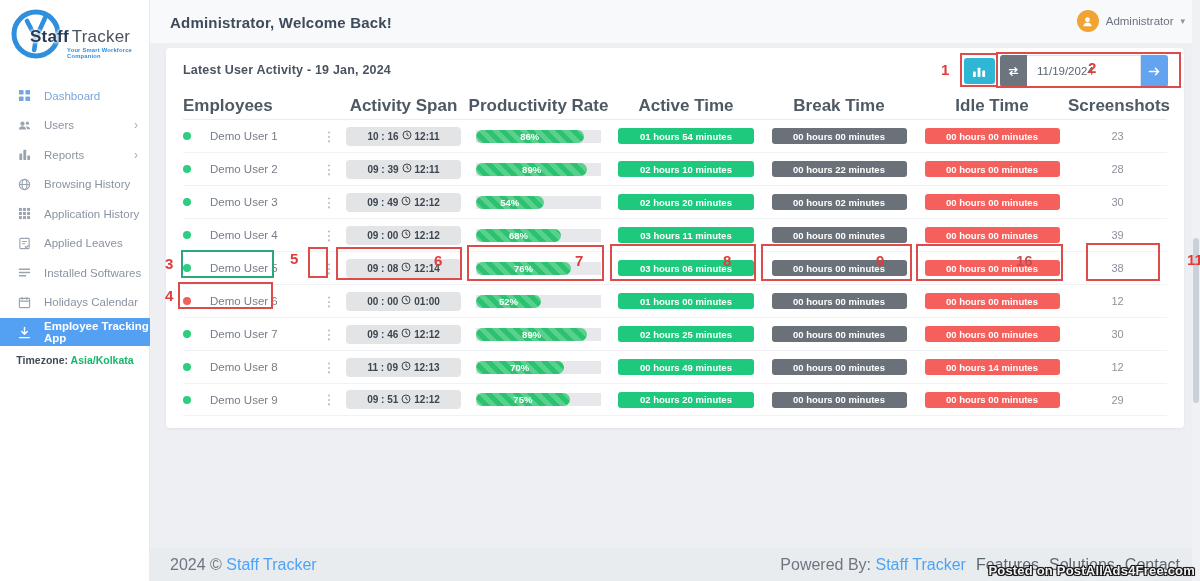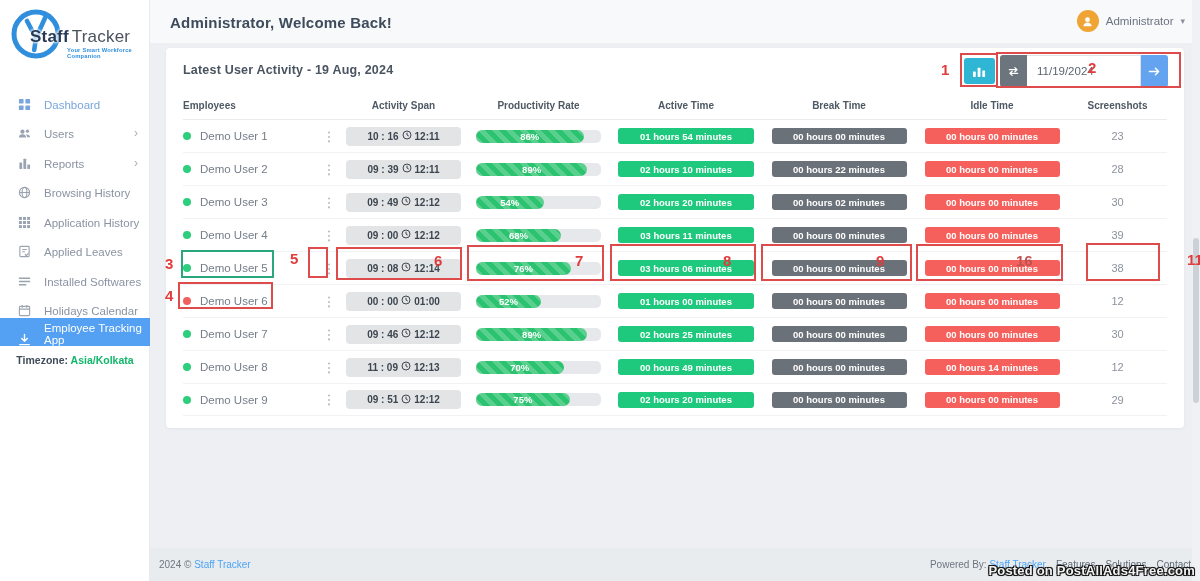--- a/index.html
+++ b/index.html
@@ -8,25 +8,25 @@
 
   
   .sidebar { position:absolute; left:0; top:0; width:150px; height:581px; background:#fff; border-right:1px solid #e7eaee; z-index:5; }
   .logo { position:relative; height:76px; cursor:pointer; }
   .logo-ring { position:absolute; left:8px; top:5px; }
   .logo-text { position:absolute; left:30px; top:27px; font-size:17px; letter-spacing:.2px; white-space:nowrap; }
   .lt-staff { font-weight:bold; color:#263a55; text-shadow:0 0 3px #fff,0 0 3px #fff,0 0 3px #fff; }
   .lt-tracker { color:#4b545e; margin-left:3px; }
   .logo-tagline { position:absolute; left:67px; top:47px; font-size:5.8px; font-weight:bold; color:#2f8fdd; letter-spacing:.2px; }
   nav { position:absolute; top:81px; left:0; width:150px; }
-  .nav-item { position:relative; display:flex; align-items:flex-end; height:29.5px; padding-left:18px; color:#8a93a2; font-size:11.5px; cursor:pointer; }
+  .nav-item { position:relative; display:flex; align-items:center; height:29.5px; padding-left:18px; color:#8a93a2; font-size:11.5px; cursor:pointer; }
   .nav-icon { width:13px; height:13px; display:inline-flex; align-items:center; justify-content:center; margin-right:13px; color:#9aa3b0; flex:0 0 13px; }
   .nav-item.active, .nav-item.active .nav-icon { color:var(--sidebar-active,#7aa5dc); }
   .nav-chevron { position:absolute; right:12px; font-size:12px; color:#aab1bb; }
-  .nav-item.highlight { background:var(--highlight,#54a0f3); color:#fff; height:28px; margin:1px 0; }
+  .nav-item.highlight { background:var(--highlight,#54a0f3); color:#fff; height:28px; margin:1px 0;font-weight:bold; }
   .nav-item.highlight .nav-icon { color:#fff; }
   .timezone { position:absolute; top:354px; left:0; width:150px; text-align:center; font-size:10.5px; font-weight:bold; color:#3f4b59; }
   .tz-green { color:var(--timezone-green,#12b76a); }
 
   
   .topbar { position:absolute; left:150px; right:0; top:0; height:43px; background:#f8f9fa; }
   .welcome { position:absolute; left:20px; top:14px; font-size:15px; font-weight:bold; color:#3e4b5b; letter-spacing:.2px; }
   .userbox { position:absolute; right:15px; top:10px; display:flex; align-items:center; gap:7px; cursor:pointer; }
   .avatar { width:22px; height:22px; border-radius:50%; background:#efa433; display:inline-flex; align-items:center; justify-content:center; }
   .user-name { font-size:11.5px; color:#6b7480; }
@@ -39,46 +39,46 @@
   .btn { border:none; display:inline-flex; align-items:center; justify-content:center; cursor:pointer; }
   .btn-chart { width:31px; height:26px; border-radius:3px; background:var(--teal,#2fb6d4); }
   .date-group { display:flex; align-items:flex-end; }
   .btn-sync { width:27px; height:32px; border-radius:3px 0 0 3px; background:var(--btn-dark,#6c757d); }
   .date-input { width:114px; height:32px; border:1px solid #dfe3e8; border-left:none; padding:0 10px; font-size:11.5px; color:#5a6470; font-family:"Liberation Sans",sans-serif; outline:none; }
   .btn-go { width:27px; height:32px; border-radius:0 3px 3px 0; background:var(--btn-blue,#64a3ef); }
 
   
   .table { position:absolute; left:17px; top:44px; width:984px; }
   .grid-row { display:grid; grid-template-columns:135px 22px 127px 143px 152px 154px 152px 99px; align-items:center; }
-  .thead { height:27px; font-size:10px; font-weight:bold; color:#4e5964; }
+  .thead { height:27px; font-size:17px; font-weight:bold; color:#4e5964; }
   .thead .c { text-align:center; }
   .thead .c.first { text-align:left; }
   .trow { height:33px; border-top:1px solid #f1f2f5; }
   .trow:first-child { border-top:1px solid #e9ebee; }
   .trow:last-child { border-bottom:1px solid #f1f2f5; }
-  .emp { display:flex; align-items:center; gap:9px; }
+  .emp { display:flex; align-items:center; gap:19px; }
   .dot { width:8px; height:8px; border-radius:50%; flex:0 0 8px; }
   .dot.online { background:var(--green-dot,#2dce7d); }
   .dot.offline { background:var(--red-dot,#f0605c); }
   .emp-name { font-size:11.5px; color:#757d88; }
   .kebab { text-align:center; color:#9aa1ab; font-size:13px; cursor:pointer; line-height:1; }
   .cell-center { display:flex; justify-content:center; }
   .span-pill { display:inline-flex; align-items:center; justify-content:center; gap:3px; width:115px; height:19px; background:var(--pill,#e2e4e6); border-radius:4px; font-size:10px; font-weight:bold; color:#3d4650; }
-  .pbar { position:relative; width:125px; height:13px; background:#e6e8eb; border-radius:5px; }
+  .pbar { position:relative; width:125px; height:13px; background:#e6e8eb; border-radius:0; }
   .pfill { position:absolute; left:0; top:0; bottom:0; border-radius:7px; background:var(--bar-green,#2bc36f);
            background-image:repeating-linear-gradient(45deg, rgba(255,255,255,.22) 0 5px, transparent 5px 10px); }
   .plabel { position:absolute; top:0; bottom:0; left:0; right:0; display:flex; align-items:center; justify-content:center; font-size:9.5px; font-weight:bold; color:#fff; }
   .badge { display:inline-flex; align-items:center; justify-content:center; height:16px; border-radius:3px; font-size:9.5px; font-weight:bold; color:#fff; }
   .badge.active-b { width:136px; background:var(--green,#1ec97d); }
   .badge.break-b { width:135px; background:var(--gray-badge,#6a7178); }
   .badge.idle-b { width:135px; background:var(--red-badge,#f6605c); }
   .shots { text-align:center; font-size:11px; color:#8c939d; }
 
   
-  footer { position:absolute; left:150px; right:0; bottom:0; height:33px; background:#e9ecef; display:flex; align-items:center; justify-content:space-between; padding:0 9px; font-size:10px; color:#6d7680; }
+  footer { position:absolute; left:150px; right:0; bottom:0; height:33px; background:#e9ecef; display:flex; align-items:center; justify-content:space-between; padding:0 20px; font-size:16px; color:#6d7680; }
   .flink { color:#4da3f5; cursor:pointer; }
   .fright { display:flex; gap:10px; align-items:center; }
   .fnav { color:#5f6873; cursor:pointer; }
 
   
   .ann-box { position:absolute; border:2px solid var(--annotation,#dd4b4b); z-index:20; pointer-events:none; }
   .ann-box.green { border-color:var(--annotation-green,#2aa87c); }
   .ann-label { position:absolute; z-index:21; font-size:15px; font-weight:bold; color:#e03c3c; pointer-events:none; }
   .b1{left:960px;top:53px;width:38px;height:34px;} .l1{left:941px;top:61px;}
   .b2{left:996px;top:52px;width:185px;height:36px;} .l2{left:1088px;top:59px;}
@@ -225,21 +225,21 @@
             <path d="M2.5 12c.4-2.6 2.2-4 4.5-4s4.1 1.4 4.5 4z"></path>
           </svg>
       </span>
       <span class="user-name">Administrator</span>
       <span class="user-chev">▾</span>
     </div>
   </div>
 
   <main>
     <div class="card">
-      <div class="card-title">Latest User Activity - 19 Aug, 2024</div>
+      <div class="card-title">Latest User Activity - 19 Jan, 2024</div>
       <div class="controls">
         <button class="btn btn-chart">
           <svg width="15" height="13" viewBox="0 0 16 14" fill="#fff">
               <rect x="1" y="7" width="3" height="6" rx=".5"></rect>
               <rect x="6" y="3" width="3" height="10" rx=".5"></rect>
               <rect x="11" y="6" width="3" height="7" rx=".5"></rect>
             </svg>
         </button>
         <div class="date-group">
           <button class="btn btn-sync">

